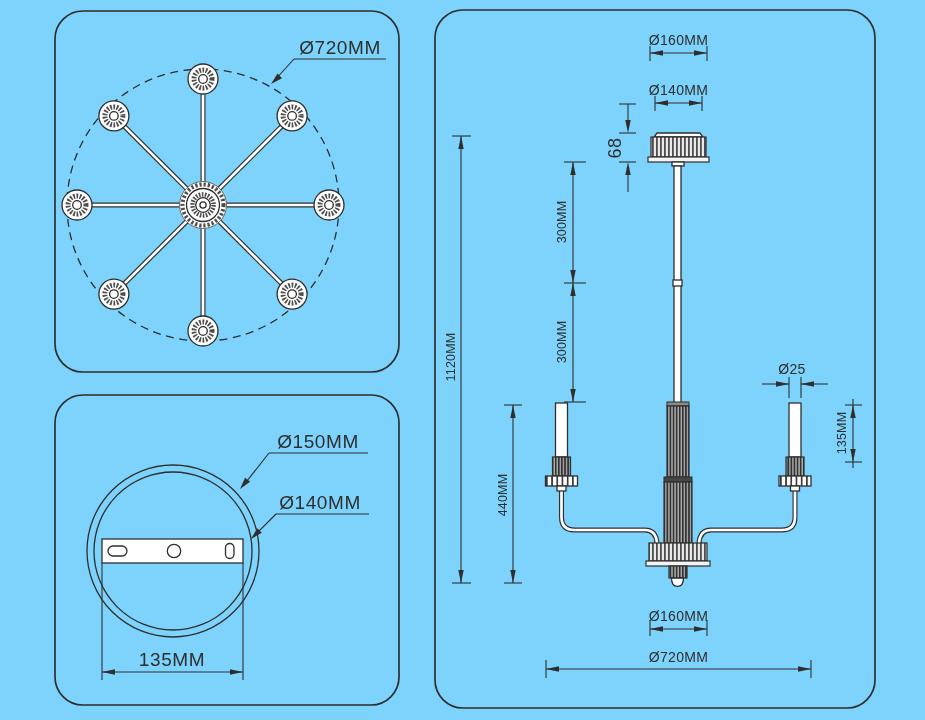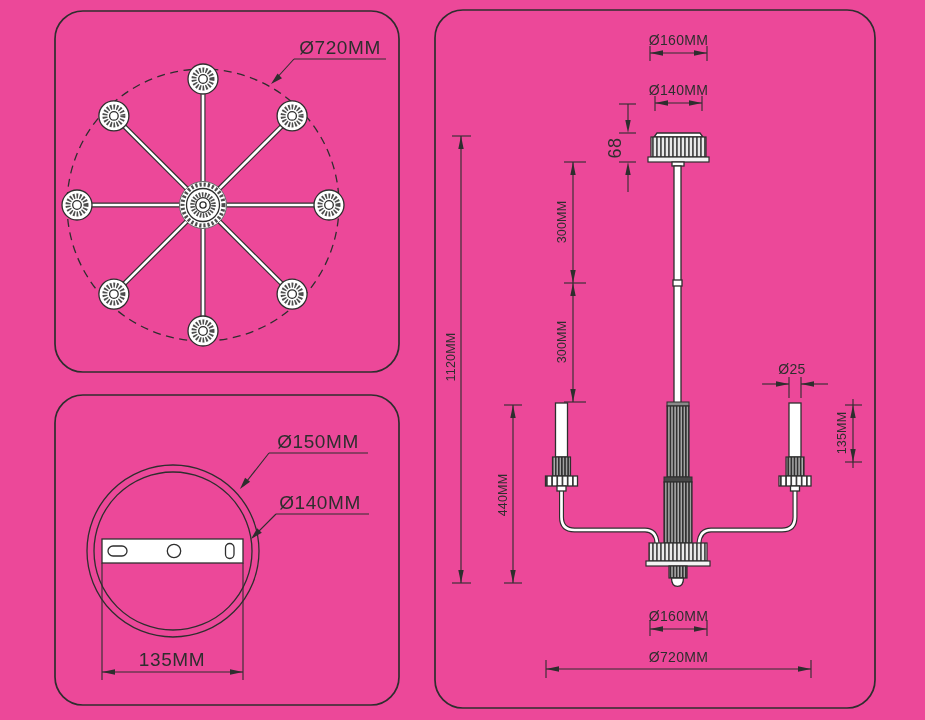--- a/index.html
+++ b/index.html
@@ -1,16 +1,16 @@
 <!DOCTYPE html>
 <html><head>
 <meta charset="utf-8">
 <style>
   html,body{margin:0;padding:0;background:#ffffff;}
-  #stage{position:relative;width:925px;height:720px;background:#ec4899;overflow:hidden;
+  #stage{position:relative;width:925px;height:720px;background:#7dd3fc;overflow:hidden;
          font-family:"Liberation Sans", sans-serif;}
   svg{position:absolute;left:0;top:0;}
   svg text{fill:#2e2e2e;font-family:"Liberation Sans", sans-serif;}
   .lbl-lg{font-size:19px;letter-spacing:0.6px;}
   .lbl-md{font-size:14px;letter-spacing:0.3px;}
   .lbl-sm{font-size:12.5px;letter-spacing:0.2px;}
   .lbl-68{font-size:18px;letter-spacing:0.4px;}
   .ln{stroke:#2e2e2e;fill:none;stroke-width:1.3;}
   .thin{stroke:#2e2e2e;fill:none;stroke-width:1.1;}
   .panelb{stroke:#2e2e2e;fill:none;stroke-width:1.7;}

